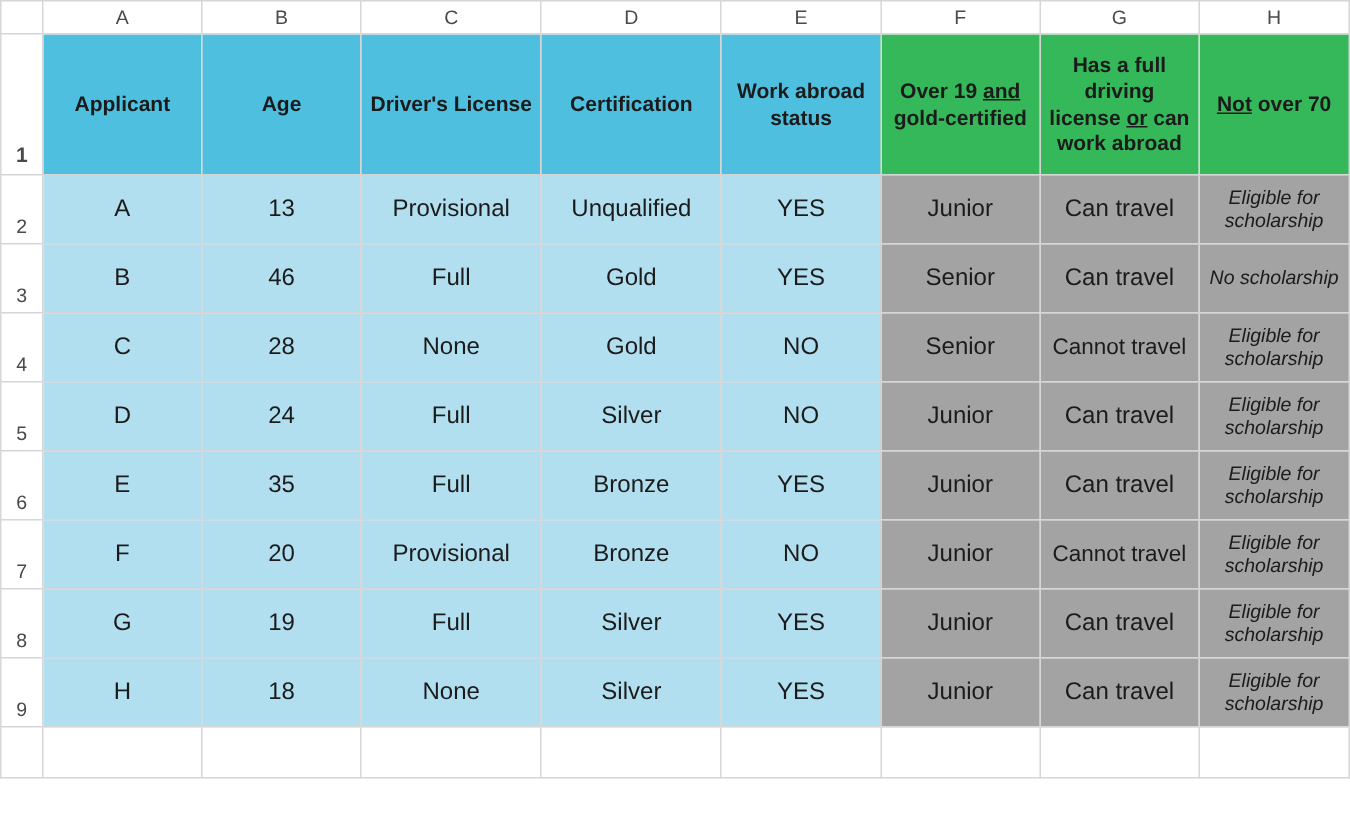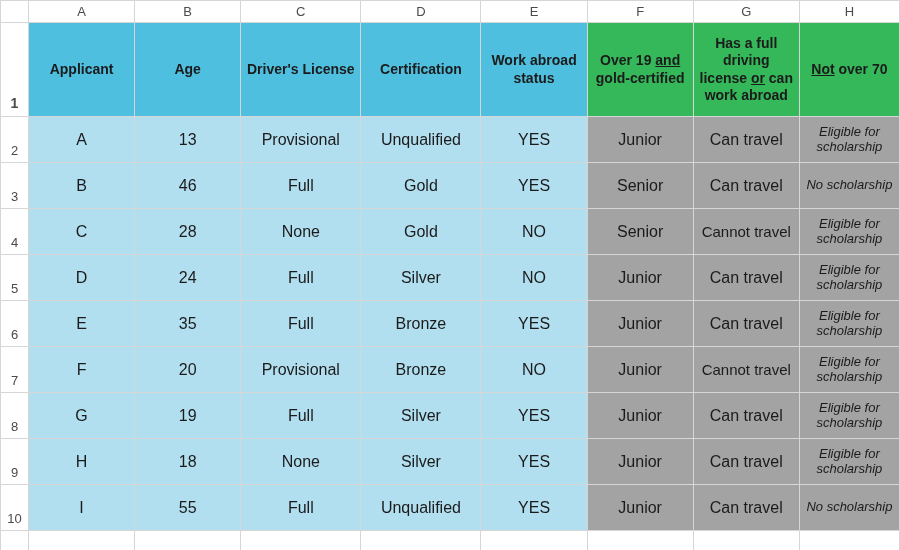--- a/index.html
+++ b/index.html
@@ -189,31 +189,20 @@
         <td class="rownum">9</td>
         <td class="blue-c">H</td>
         <td class="blue-c">18</td>
         <td class="blue-c">None</td>
         <td class="blue-c">Silver</td>
         <td class="blue-c">YES</td>
         <td class="green-c">Junior</td>
         <td class="green-c">Can travel</td>
         <td class="green-c small-green">Eligible for scholarship</td>
       </tr>
-      <tr class="data-row">
-        <td class="rownum">10</td>
-        <td class="blue-c">I</td>
-        <td class="blue-c">55</td>
-        <td class="blue-c">Full</td>
-        <td class="blue-c">Unqualified</td>
-        <td class="blue-c">YES</td>
-        <td class="green-c">Junior</td>
-        <td class="green-c">Can travel</td>
-        <td class="green-c small-green">No scholarship</td>
-      </tr>
     </tbody>
 
   <tbody>
       <tr class="extra-row">
     <td class="rownum mid"></td>
     <td></td>
         <td></td>
         <td></td>
         <td></td>
         <td></td>

